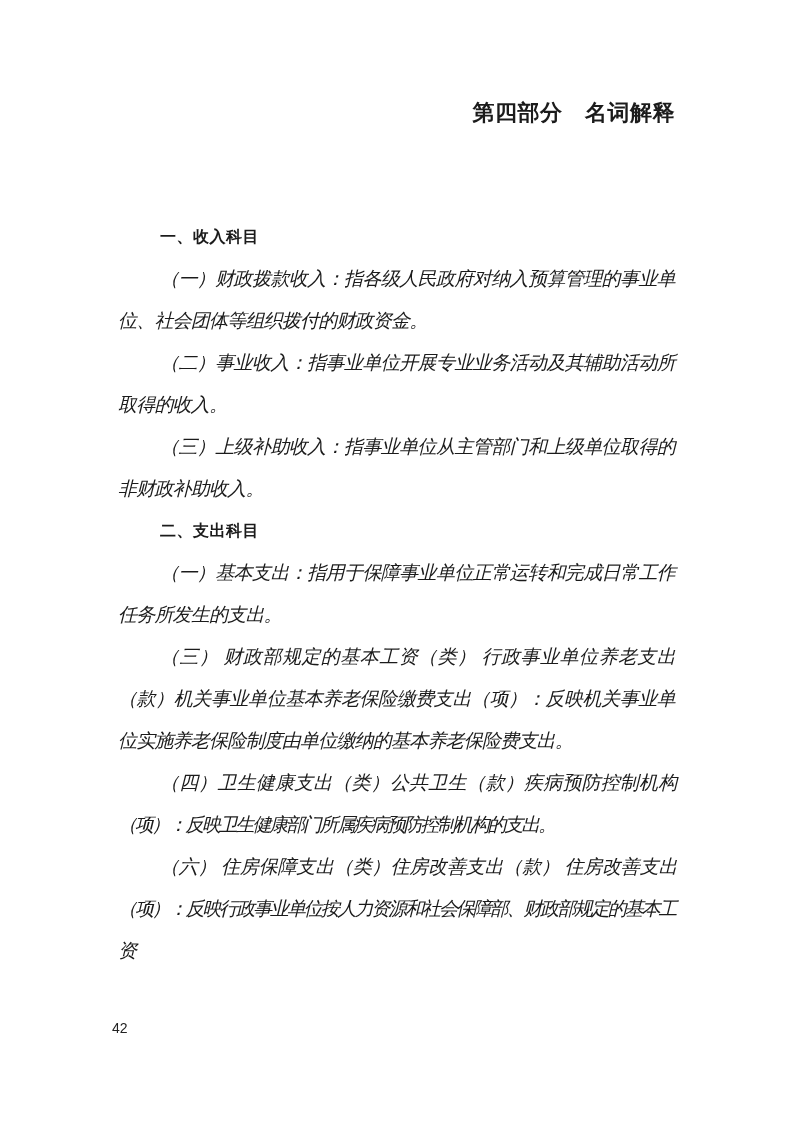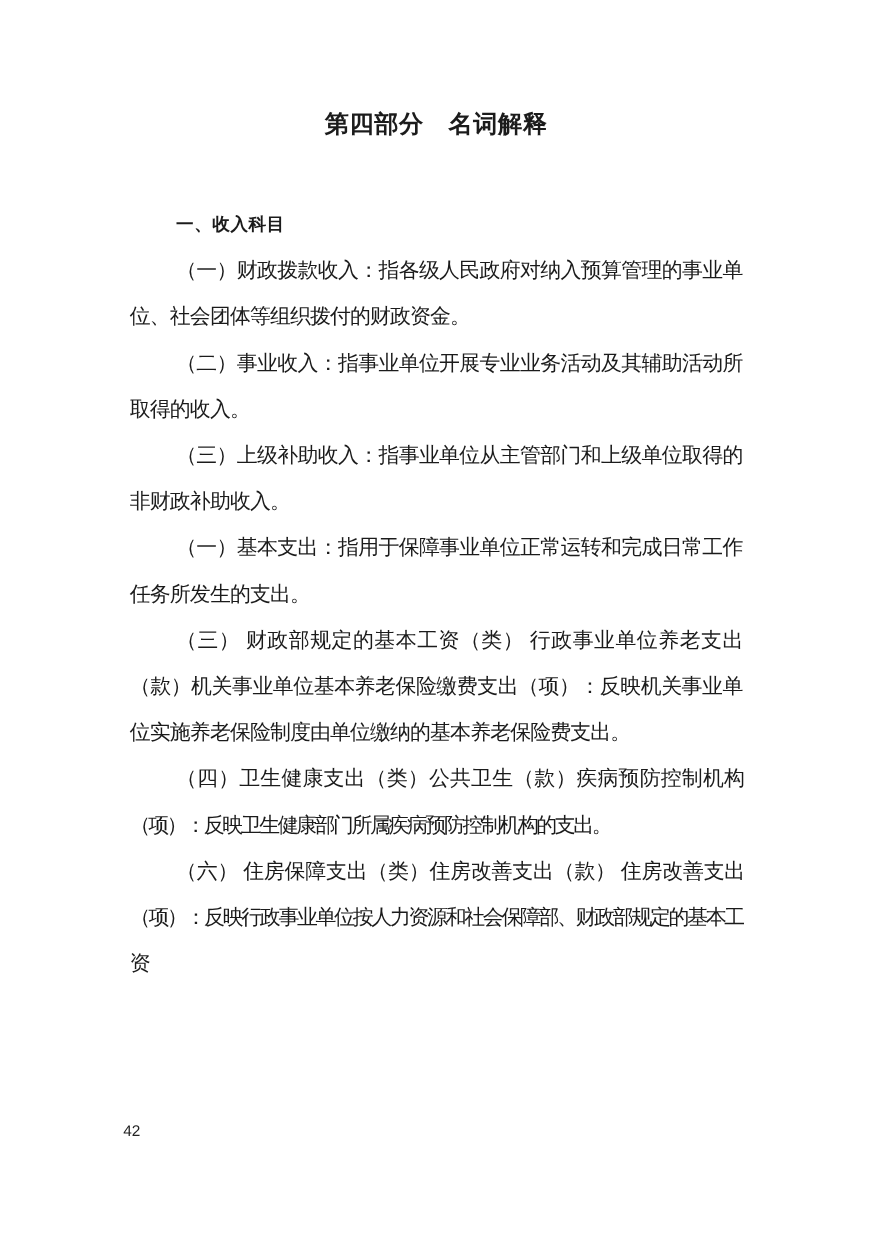--- a/index.html
+++ b/index.html
@@ -16,25 +16,25 @@
     font-family: "Liberation Serif", "DejaVu Serif", serif;
     color: #1b1b1b;
   }
   .content {
     position: absolute;
     left: 118px;
     top: 96px;
     width: 557px;
   }
   .doc-title {
-    margin: 0 0 54px 0;
+    margin: 0 0 86px 0;
     font-size: 22px;
     line-height: 34px;
     font-weight: bold;
-    text-align: center;
+    text-align: right;
     letter-spacing: 0.5px;
     white-space: nowrap;
   }
   .section { margin: 0; padding: 0; }
   .section-heading {
     margin: 0;
     font-size: 16px;
     line-height: 42px;
     font-weight: bold;
     text-indent: 42px;
@@ -42,20 +42,21 @@
   }
   .para {
     margin: 0;
     font-size: 19px;
     line-height: 42px;
     text-indent: 42px;
     text-align: justify;
     text-justify: inter-character;
     letter-spacing: -0.8px;
     word-break: normal;
+    font-style: italic;
   }
   
   .para.tight-a { letter-spacing: -1.6px; }
   .para.tight-b { letter-spacing: -2.2px; }
   .para.tight-c { letter-spacing: -2.5px; }
   .page-number {
     position: absolute;
     left: 112px;
     top: 1018px;
     font-family: "Liberation Sans", "DejaVu Sans", sans-serif;
@@ -71,20 +72,21 @@
   <div class="content">
     <h1 class="doc-title">第四部分　名词解释</h1>
     <div id="document-body">
         <section class="section">
           <h2 class="section-heading">一、收入科目</h2>
           <p class="para">（一）财政拨款收入：指各级人民政府对纳入预算管理的事业单位、社会团体等组织拨付的财政资金。</p>
           <p class="para">（二）事业收入：指事业单位开展专业业务活动及其辅助活动所取得的收入。</p>
           <p class="para">（三）上级补助收入：指事业单位从主管部门和上级单位取得的非财政补助收入。</p>
         </section>
         <section class="section">
+          <h2 class="section-heading">二、支出科目</h2>
           <p class="para">（一）基本支出：指用于保障事业单位正常运转和完成日常工作任务所发生的支出。</p>
           <p class="para">（三） 财政部规定的基本工资（类） 行政事业单位养老支出（款）机关事业单位基本养老保险缴费支出（项）：反映机关事业单位实施养老保险制度由单位缴纳的基本养老保险费支出。</p>
           <p class="para tight-b">（四）卫生健康支出（类）公共卫生（款）疾病预防控制机构（项）：反映卫生健康部门所属疾病预防控制机构的支出。</p>
           <p class="para tight-c">（六） 住房保障支出（类）住房改善支出（款） 住房改善支出（项）：反映行政事业单位按人力资源和社会保障部、财政部规定的基本工资</p>
         </section>
       </div>
   </div>
   <div class="page-number">42</div>
 </div>
 

